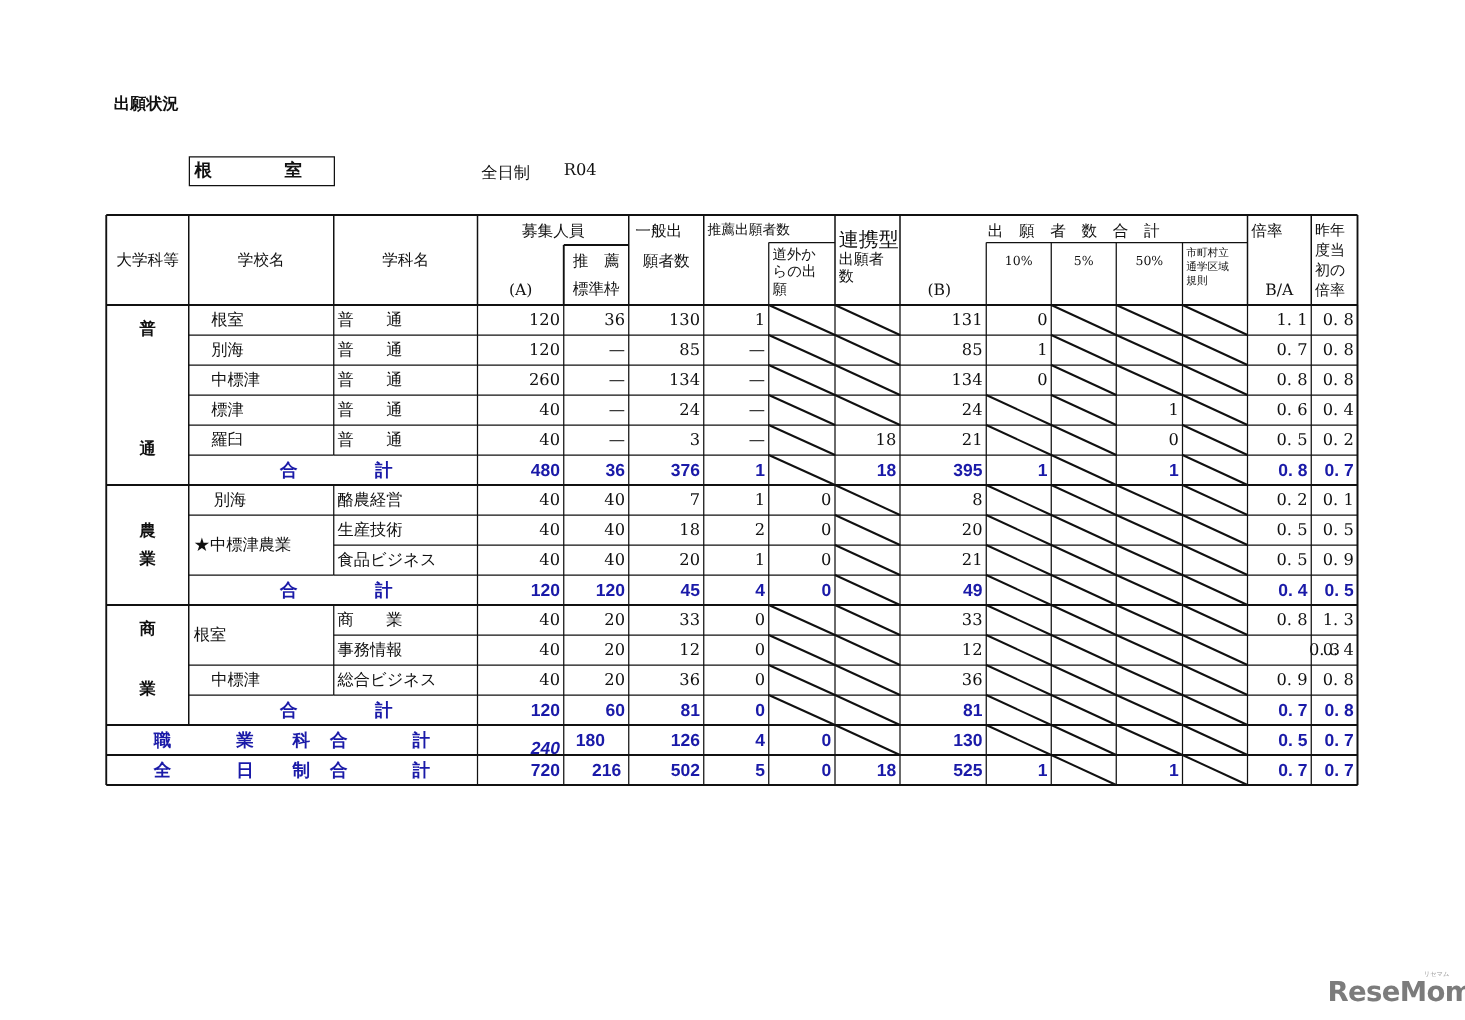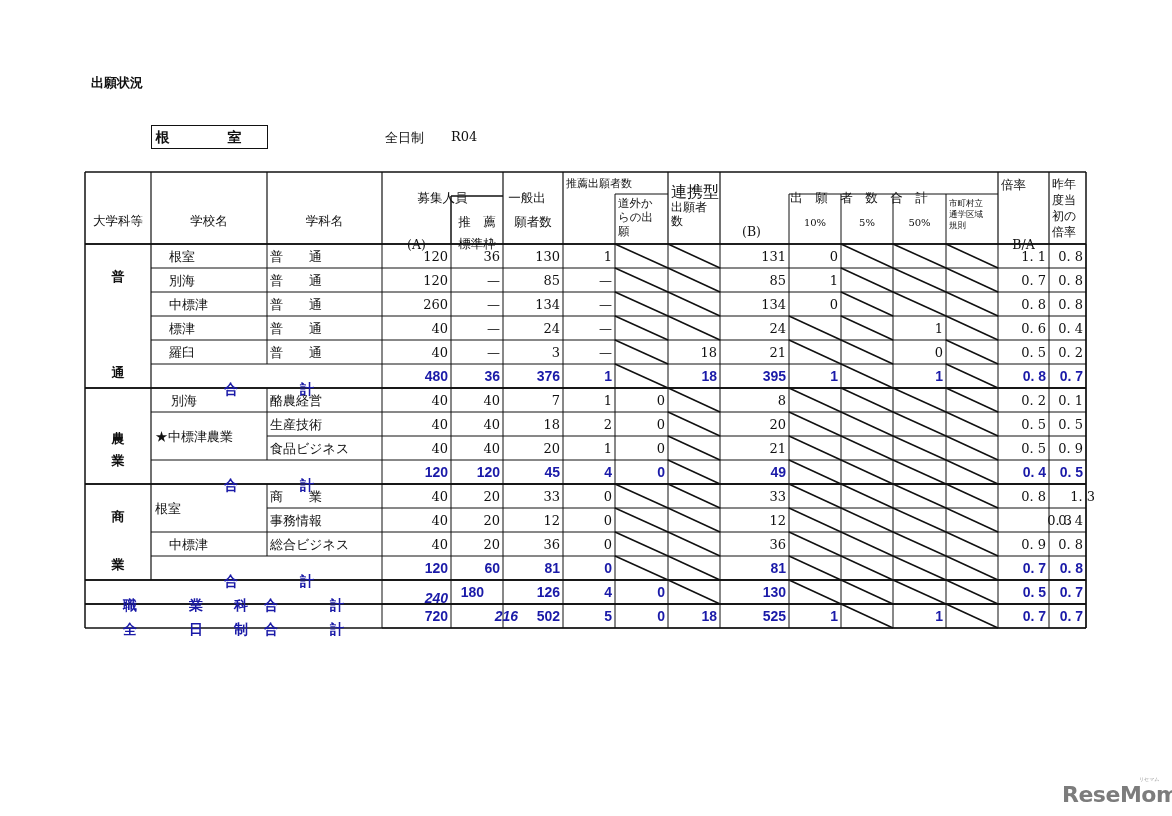--- a/index.html
+++ b/index.html
@@ -11,21 +11,21 @@
                 border:1.5px solid #111; font-size:14px; font-weight:bold; text-align:center;
                 line-height:22px; letter-spacing:22px; font-family:"DejaVu Sans", sans-serif; }
   .system-label { position:absolute; left:385px; top:129px; font-size:13px; }
   .year-label { position:absolute; left:451px; top:129px; font-size:13px; }
 
   .tbl { position:absolute; left:0; top:0; width:1172px; height:816px; pointer-events:none; }
   .c { position:absolute; box-sizing:border-box; font-size:13px; line-height:1; display:flex;
        align-items:center; overflow:hidden; white-space:nowrap; }
   .r { justify-content:flex-end; padding-right:3px; }
   .l { justify-content:flex-start; padding-left:3px; }
-  .ctr { justify-content:center;margin-top:13px; }
+  .ctr { justify-content:center; }
   .tot { color:#1a1aa8; font-weight:bold; font-family:"Liberation Sans", sans-serif; font-size:14px; }
   .cat { font-weight:bold; font-family:"DejaVu Sans", sans-serif; font-size:13px; }
   .hdr { font-size:12.5px; }
   .logo { position:absolute; left:1062px; top:782px; font-family:"DejaVu Sans", sans-serif;
           font-weight:bold; font-size:22px; color:#7c7c7c; letter-spacing:-0.5px; }
   .logo-sub { position:absolute; left:1139px; top:776px; font-size:5px; color:#999; font-family:"DejaVu Sans",sans-serif; }
 </style>
 </head>
 <body>
 
@@ -568,21 +568,21 @@
     <div class="c ctr cat" style="left: 85px; top: 414px; width: 66px; height: 22px;">農</div>
     <div class="c ctr cat" style="left: 85px; top: 436px; width: 66px; height: 22px;">業</div>
     <div class="c l" style="left: 151px; top: 484px; width: 116px; height: 48px; padding-left: 4px;">根室</div>
     <div class="c l" style="left: 267px; top: 484px; width: 115px; height: 24px;">商　　業</div>
     <div class="c r" style="left: 382px; top: 484px; width: 69px; height: 24px;">40</div>
     <div class="c r" style="left: 451px; top: 484px; width: 52px; height: 24px;">20</div>
     <div class="c r" style="left: 503px; top: 484px; width: 60px; height: 24px;">33</div>
     <div class="c r" style="left: 563px; top: 484px; width: 52px; height: 24px;">0</div>
     <div class="c r" style="left: 720px; top: 484px; width: 69px; height: 24px;">33</div>
     <div class="c r" style="left: 998px; top: 484px; width: 51px; height: 24px;">0. 8</div>
-    <div class="c r" style="left: 1049px; top: 484px; width: 37px; height: 24px; margin-left: 12px;">1. 3</div>
+    <div class="c r" style="left: 1049px; top: 484px; width: 37px; height: 24px;">1. 3</div>
     <div class="c l" style="left: 267px; top: 508px; width: 115px; height: 24px;">事務情報</div>
     <div class="c r" style="left: 382px; top: 508px; width: 69px; height: 24px;">40</div>
     <div class="c r" style="left: 451px; top: 508px; width: 52px; height: 24px;">20</div>
     <div class="c r" style="left: 503px; top: 508px; width: 60px; height: 24px;">12</div>
     <div class="c r" style="left: 563px; top: 508px; width: 52px; height: 24px;">0</div>
     <div class="c r" style="left: 720px; top: 508px; width: 69px; height: 24px;">12</div>
     <div class="c r" style="left: 1024px; top: 508px; width: 51px; height: 24px;">0. 3</div>
     <div class="c r" style="left: 1049px; top: 508px; width: 37px; height: 24px;">0. 4</div>
     <div class="c l" style="left: 151px; top: 532px; width: 116px; height: 24px; padding-left: 18px;">中標津</div>
     <div class="c l" style="left: 267px; top: 532px; width: 115px; height: 24px;">総合ビジネス</div>
@@ -616,21 +616,21 @@
     <div class="c r tot" style="left: 615px; top: 580px; width: 53px; height: 24px;">0</div>
     <div class="c r tot" style="left: 720px; top: 580px; width: 69px; height: 24px;">130</div>
     <div class="c r tot" style="left: 998px; top: 580px; width: 51px; height: 24px;">0. 5</div>
     <div class="c r tot" style="left: 1049px; top: 580px; width: 37px; height: 24px;">0. 7</div>
     <div class="c ctr tot" style="left: 115px; top: 604px; width: 30px; height: 24px;">全</div>
     <div class="c ctr tot" style="left: 181px; top: 604px; width: 30px; height: 24px;">日</div>
     <div class="c ctr tot" style="left: 226px; top: 604px; width: 30px; height: 24px;">制</div>
     <div class="c ctr tot" style="left: 256px; top: 604px; width: 30px; height: 24px;">合</div>
     <div class="c ctr tot" style="left: 322px; top: 604px; width: 30px; height: 24px;">計</div>
     <div class="c r tot" style="left: 382px; top: 604px; width: 69px; height: 24px;">720</div>
-    <div class="c r tot" style="left: 477px; top: 604px; width: 44px; height: 24px; font-style: italic;">216</div>
+    <div class="c r tot" style="left: 456px; top: 604px; width: 44px; height: 24px;">216</div>
     <div class="c r tot" style="left: 503px; top: 604px; width: 60px; height: 24px;">502</div>
     <div class="c r tot" style="left: 563px; top: 604px; width: 52px; height: 24px;">5</div>
     <div class="c r tot" style="left: 615px; top: 604px; width: 53px; height: 24px;">0</div>
     <div class="c r tot" style="left: 668px; top: 604px; width: 52px; height: 24px;">18</div>
     <div class="c r tot" style="left: 720px; top: 604px; width: 69px; height: 24px; border-radius: 10px;">525</div>
     <div class="c r tot" style="left: 789px; top: 604px; width: 52px; height: 24px;">1</div>
     <div class="c r tot" style="left: 893px; top: 604px; width: 53px; height: 24px;">1</div>
     <div class="c r tot" style="left: 998px; top: 604px; width: 51px; height: 24px;">0. 7</div>
     <div class="c r tot" style="left: 1049px; top: 604px; width: 37px; height: 24px;">0. 7</div>
   </div>

